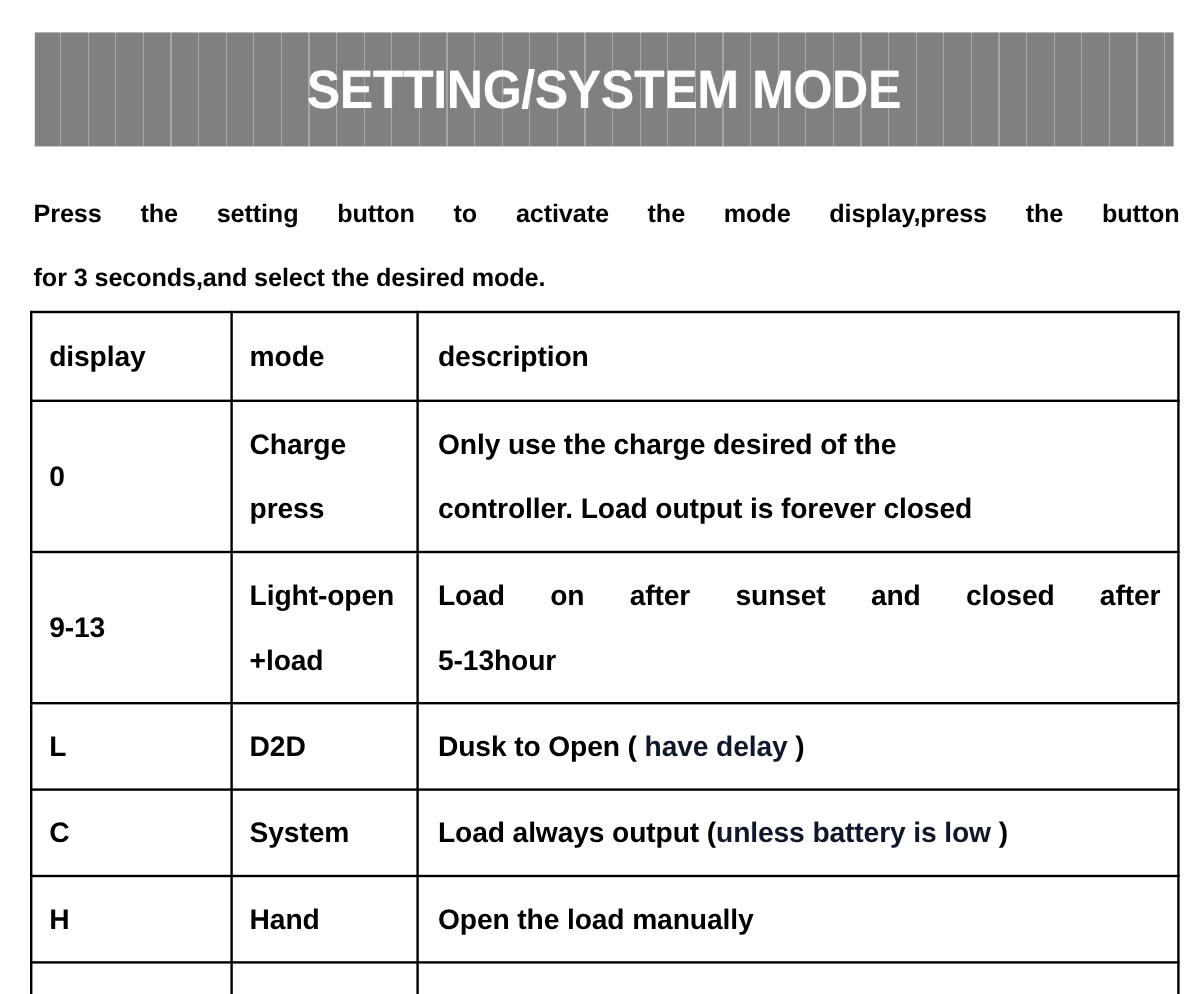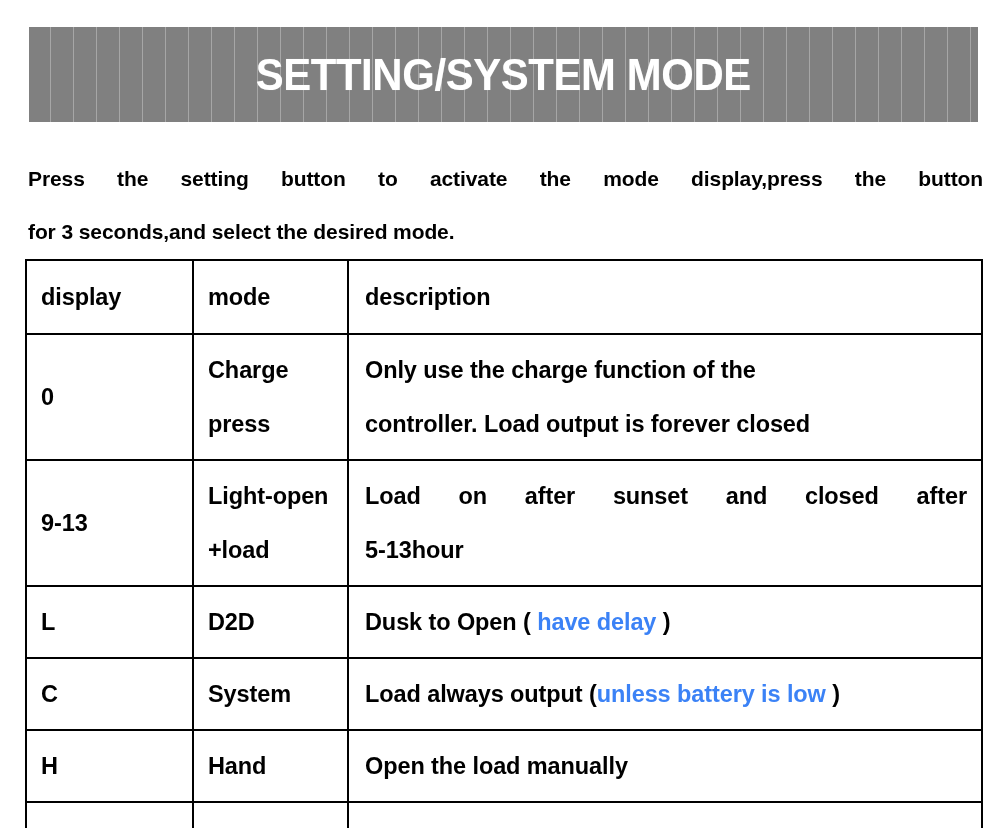--- a/index.html
+++ b/index.html
@@ -96,21 +96,21 @@
   }
   .col-display { width: 167px; }
   .col-mode    { width: 155px; }
   .col-desc    { width: auto; padding-left: 16px !important; padding-right: 14px !important; }
 
   .cell-line { display: block; }
   .cell-line.justify {
     text-align: justify;
     text-align-last: justify;
   }
-  .red { color: #3b82f6; }
+  .red { color: #0f172a; }
 
   .row-tall td { height: 112px; }
   .row-short td { height: 58px; }
   .row-head td { height: 60px; }
 </style>
 </head>
 <body>
 
 <div class="banner-wrap">
   <div class="banner">
@@ -136,21 +136,21 @@
       <td class="col-desc">description</td>
     </tr>
 
     <tr class="row-tall">
       <td class="col-display">0</td>
       <td class="col-mode">
         <span class="cell-line">Charge</span>
         <span class="cell-line">press</span>
       </td>
       <td class="col-desc">
-        <span class="cell-line">Only use the charge function of the</span>
+        <span class="cell-line">Only use the charge desired of the</span>
         <span class="cell-line">controller. Load output is forever closed</span>
       </td>
     </tr>
 
     <tr class="row-tall">
       <td class="col-display">9-13</td>
       <td class="col-mode">
         <span class="cell-line">Light-open</span>
         <span class="cell-line">+load</span>
       </td>

